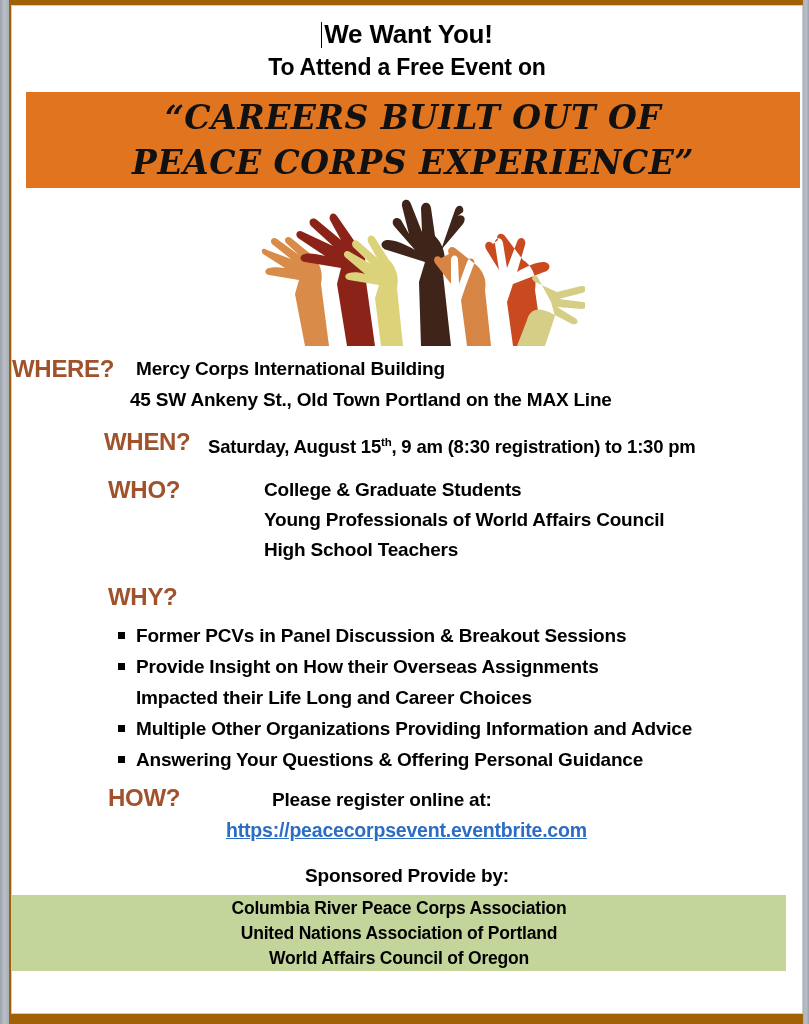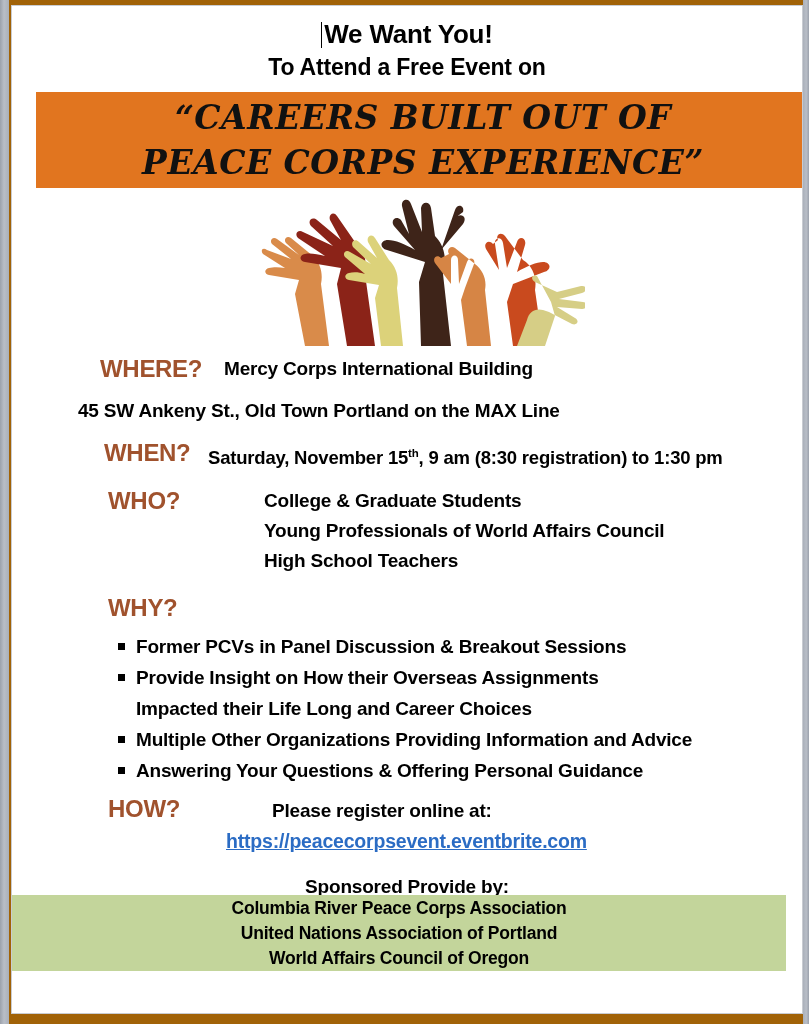--- a/index.html
+++ b/index.html
@@ -74,21 +74,21 @@
     font-weight: bold;
     color: #000;
     line-height: 28px;
     margin-top: 4px;
     letter-spacing: -0.2px;
   }
 
   
   #title-band {
     position: absolute;
-    left: 24px;
+    left: 14px;
     top: 86px;
     width: 774px;
     height: 96px;
     background: #E1751F;
     display: flex;
     flex-direction: column;
     align-items: center;
     justify-content: center;
   }
   .title-line {
@@ -133,23 +133,23 @@
   .btext {
     color: #000;
     font-weight: bold;
     font-size: 19px;
     line-height: 30px;
     letter-spacing: -0.2px;
     white-space: nowrap;
   }
 
   
-  #where-row { padding-left: 88px; }
+  #where-row { }
   #where-row .qlabel { width: 124px; }
-  #where-line2 { padding-left: 66px; margin-top: 12px; }
+  #where-line2 { padding-left: 118px; margin-top: 1px; }
 
   
   #when-row { padding-left: 92px; margin-top: 12px; }
   #when-row .qlabel { width: 104px; }
   #when-row .btext { font-size: 18.5px; }
   sup { font-size: 0.62em; vertical-align: super; }
 
   
   #who-row { padding-left: 96px; margin-top: 13px; gap: 40px; }
   #who-row .qlabel { width: 116px; }
@@ -286,21 +286,21 @@
     <div id="content">
 
       <div class="row" id="where-row">
         <span class="qlabel">WHERE?</span>
         <span class="btext">Mercy Corps International Building</span>
       </div>
       <div class="btext" id="where-line2">45 SW Ankeny St., Old Town Portland on the MAX Line</div>
 
       <div class="row" id="when-row">
         <span class="qlabel">WHEN?</span>
-        <span class="btext"><span>Saturday, November 15</span><sup>th</sup><span>, 9 am (8:30 registration) to 1:30 pm</span></span>
+        <span class="btext"><span>Saturday, August 15</span><sup>th</sup><span>, 9 am (8:30 registration) to 1:30 pm</span></span>
       </div>
 
       <div class="row" id="who-row">
         <span class="qlabel">WHO?</span>
         <span class="who-lines">
           <span class="btext">College &amp; Graduate Students</span>
           <span class="btext">Young Professionals of World Affairs Council</span>
           <span class="btext">High School Teachers</span>
         </span>
       </div>

